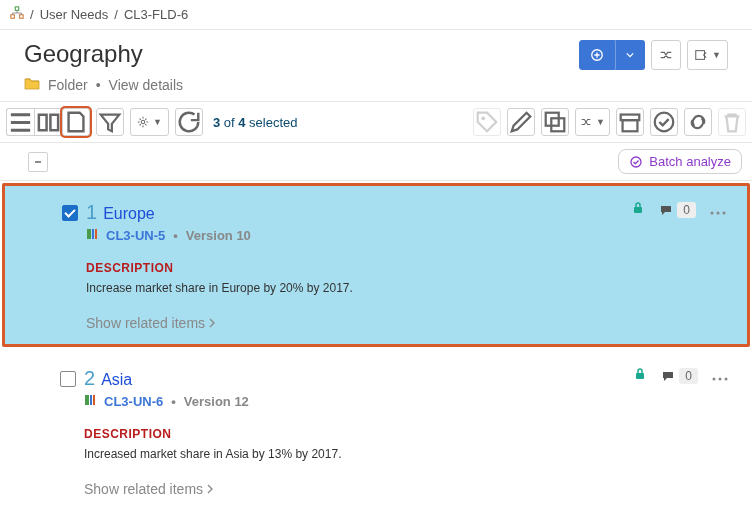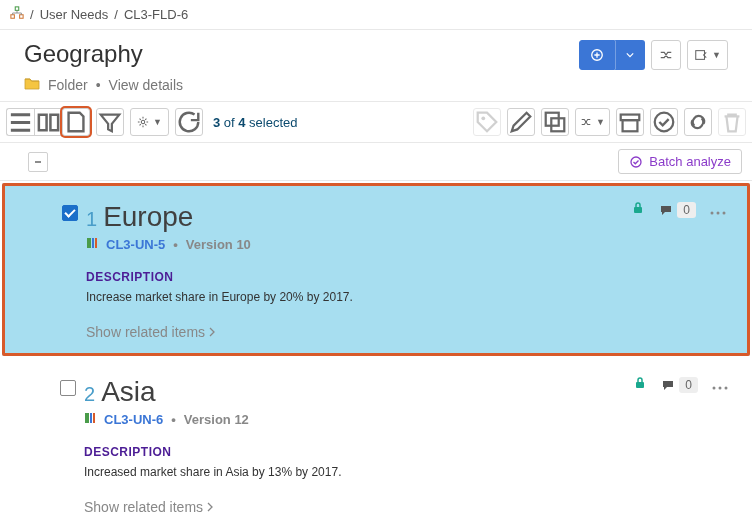--- a/index.html
+++ b/index.html
@@ -29,44 +29,44 @@
 .toolbar-group .tbtn { border-radius: 0; border-right-width: 0; }
 .toolbar-group .tbtn:first-child { border-top-left-radius: 3px; border-bottom-left-radius: 3px; }
 .toolbar-group .tbtn:last-child { border-top-right-radius: 3px; border-bottom-right-radius: 3px; border-right-width: 1px; }
 .tbtn.highlighted { box-shadow: 0 0 0 2px #d85a2a; position: relative; z-index: 1; border-radius: 3px !important; border-right-width: 1px !important; }
 .toolbar-sel { color: #0c4a6e; font-size: 13px; margin-left: 4px; }
 .toolbar-sel b { font-weight: 600; }
 .toolbar-spacer { flex: 1; }
 
 .controls-row { display: flex; justify-content: space-between; align-items: center; padding: 6px 10px; border-bottom: 1px solid #e8e8e8; }
 .minusbox { width: 20px; height: 20px; border: 1px solid #d0d0d0; border-radius: 2px; display: flex; align-items: center; justify-content: center; margin-left: 18px; cursor: pointer; }
-.batch-btn { display: inline-flex; align-items: center; gap: 6px; border: 1px solid #d0d0d0; border-radius: 3px; padding: 4px 10px; font-size: 13px; cursor: pointer; color: #8b3bc9; }
+.batch-btn { display: inline-flex; align-items: center; gap: 6px; border: 1px solid #d0d0d0; border-radius: 8px; padding: 4px 10px; font-size: 13px; cursor: pointer; color: #8b3bc9; }
 .batch-btn svg { width: 14px; height: 14px; }
 
 .item-list { padding: 0; }
 .item { padding: 18px 24px 16px 60px; position: relative; border-radius: 2px; }
 .item.selected { background: #a7def0; }
 .item.highlight-box { outline: 3px solid #d85a2a; outline-offset: -3px; margin: 2px; }
 .item .chk { position: absolute; left: 60px; top: 22px; width: 16px; height: 16px; border: 1px solid #888; border-radius: 2px; background: #fff; display:flex; align-items:center; justify-content:center; cursor:pointer; }
 .item .chk.checked { background: #1b6fc9; border-color: #1b6fc9; }
 .item .chk.checked::after { content: ""; width: 4px; height: 8px; border: solid #fff; border-width: 0 2px 2px 0; transform: rotate(45deg); margin-top: -2px; }
 .item .title-line { display: flex; justify-content: space-between; align-items: flex-start; padding-left: 24px; }
 .item .title-left { display: flex; align-items: baseline; gap: 6px; }
 .item .num { color: #499dc9; font-size: 20px; font-weight: 400; }
-.item .name { color: #404040; font-size: 28px; font-weight: 400; }
+.item .name { color: #1d4ed8; font-size: 16px; font-weight: 400; }
 .item .title-right { display: flex; align-items: center; gap: 14px; }
 .item .lock-icon svg { width: 14px; height: 14px; }
 .item .comment { display: flex; align-items: center; gap: 4px; color: #555; font-size: 13px; }
 .item .comment svg { width: 14px; height: 14px; }
 .item .badge-count { background: #eee; border-radius: 3px; padding: 1px 6px; font-size: 12px; color: #666; }
 .item .menu-dots svg { width: 16px; height: 4px; }
 .item .meta { padding-left: 24px; margin-top: 4px; display: flex; align-items: flex-start; gap: 8px; font-size: 13px; color: #888; font-weight: bold; }
 .item .meta .id-link { color: #3b76d6; }
 .item .meta .type-icon svg { width: 12px; height: 12px; }
-.item .desc-label { padding-left: 24px; margin-top: 18px; font-size: 12px; font-weight: 600; letter-spacing: 0.5px; color: #4c1d95; }
+.item .desc-label { padding-left: 24px; margin-top: 18px; font-size: 12px; font-weight: 600; letter-spacing: 0.5px; color: #b91c1c; }
 .item .desc { padding-left: 24px; margin-top: 6px; color: #333; font-size: 12px; }
 .item .related { padding-left: 24px; margin-top: 20px; font-size: 14px; color: #888; display: flex; align-items: center; gap: 4px; cursor: pointer; }
 .item .related svg { width: 6px; height: 10px; }
 
 .dropdown-caret { font-size: 9px; margin-left: 4px; color: #666; }
 </style>
 </head>
 <body>
 
 <div class="breadcrumb-row">

